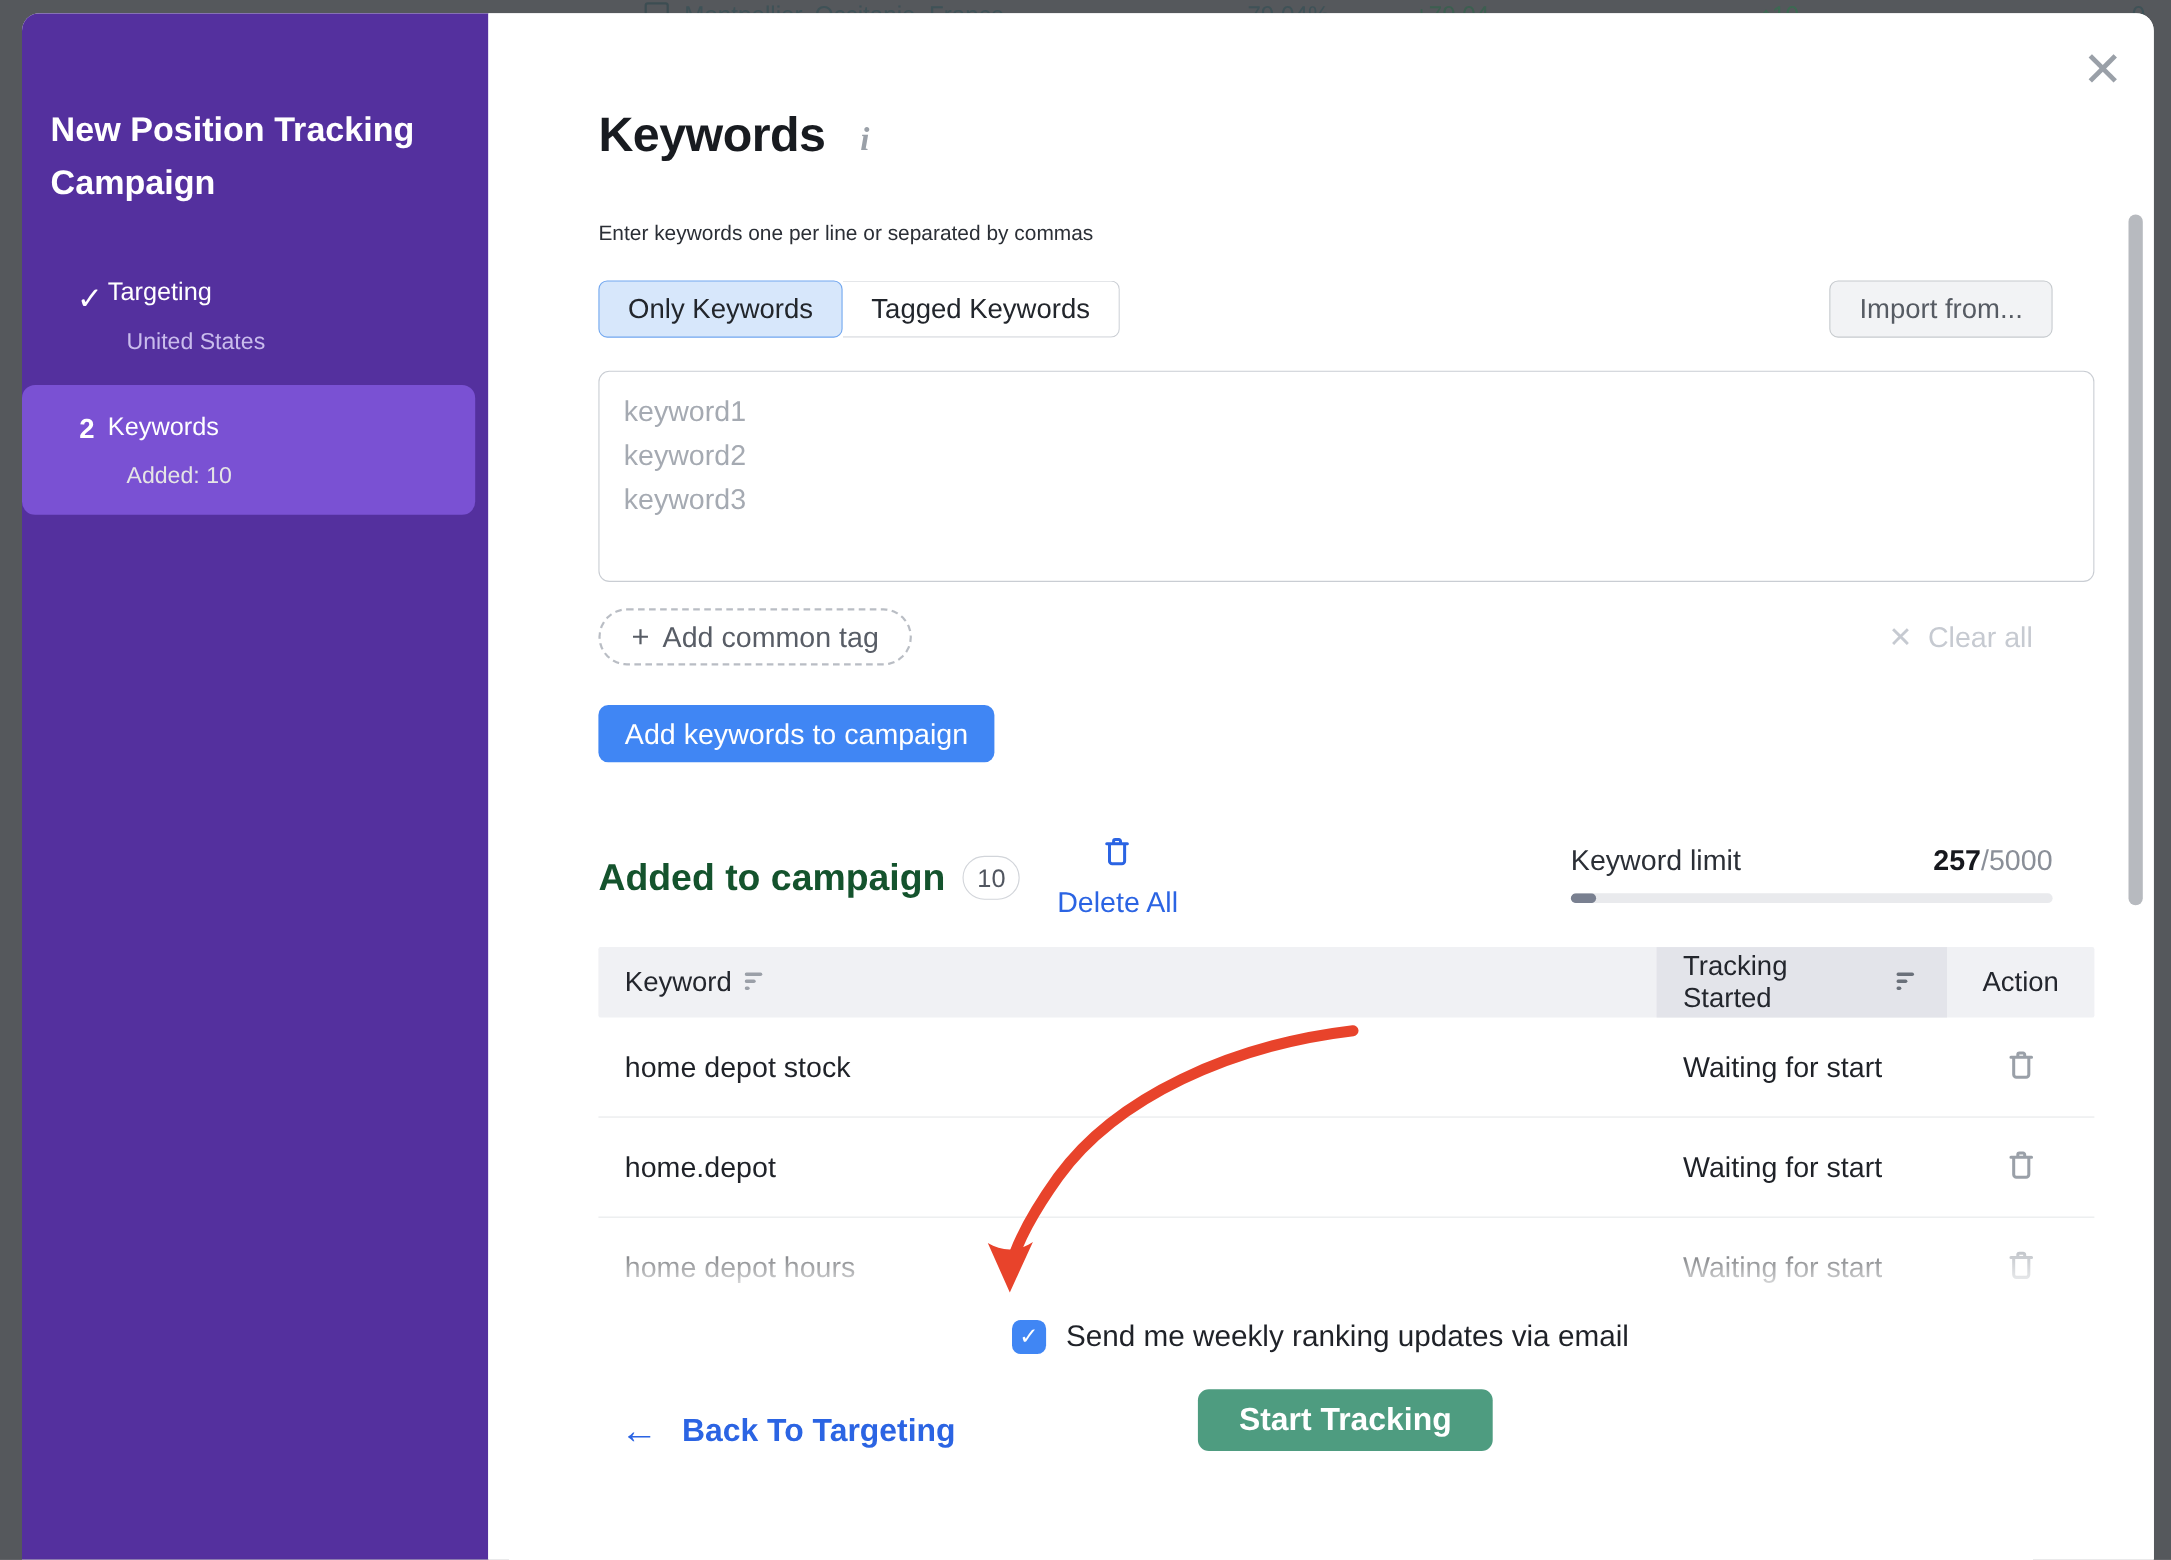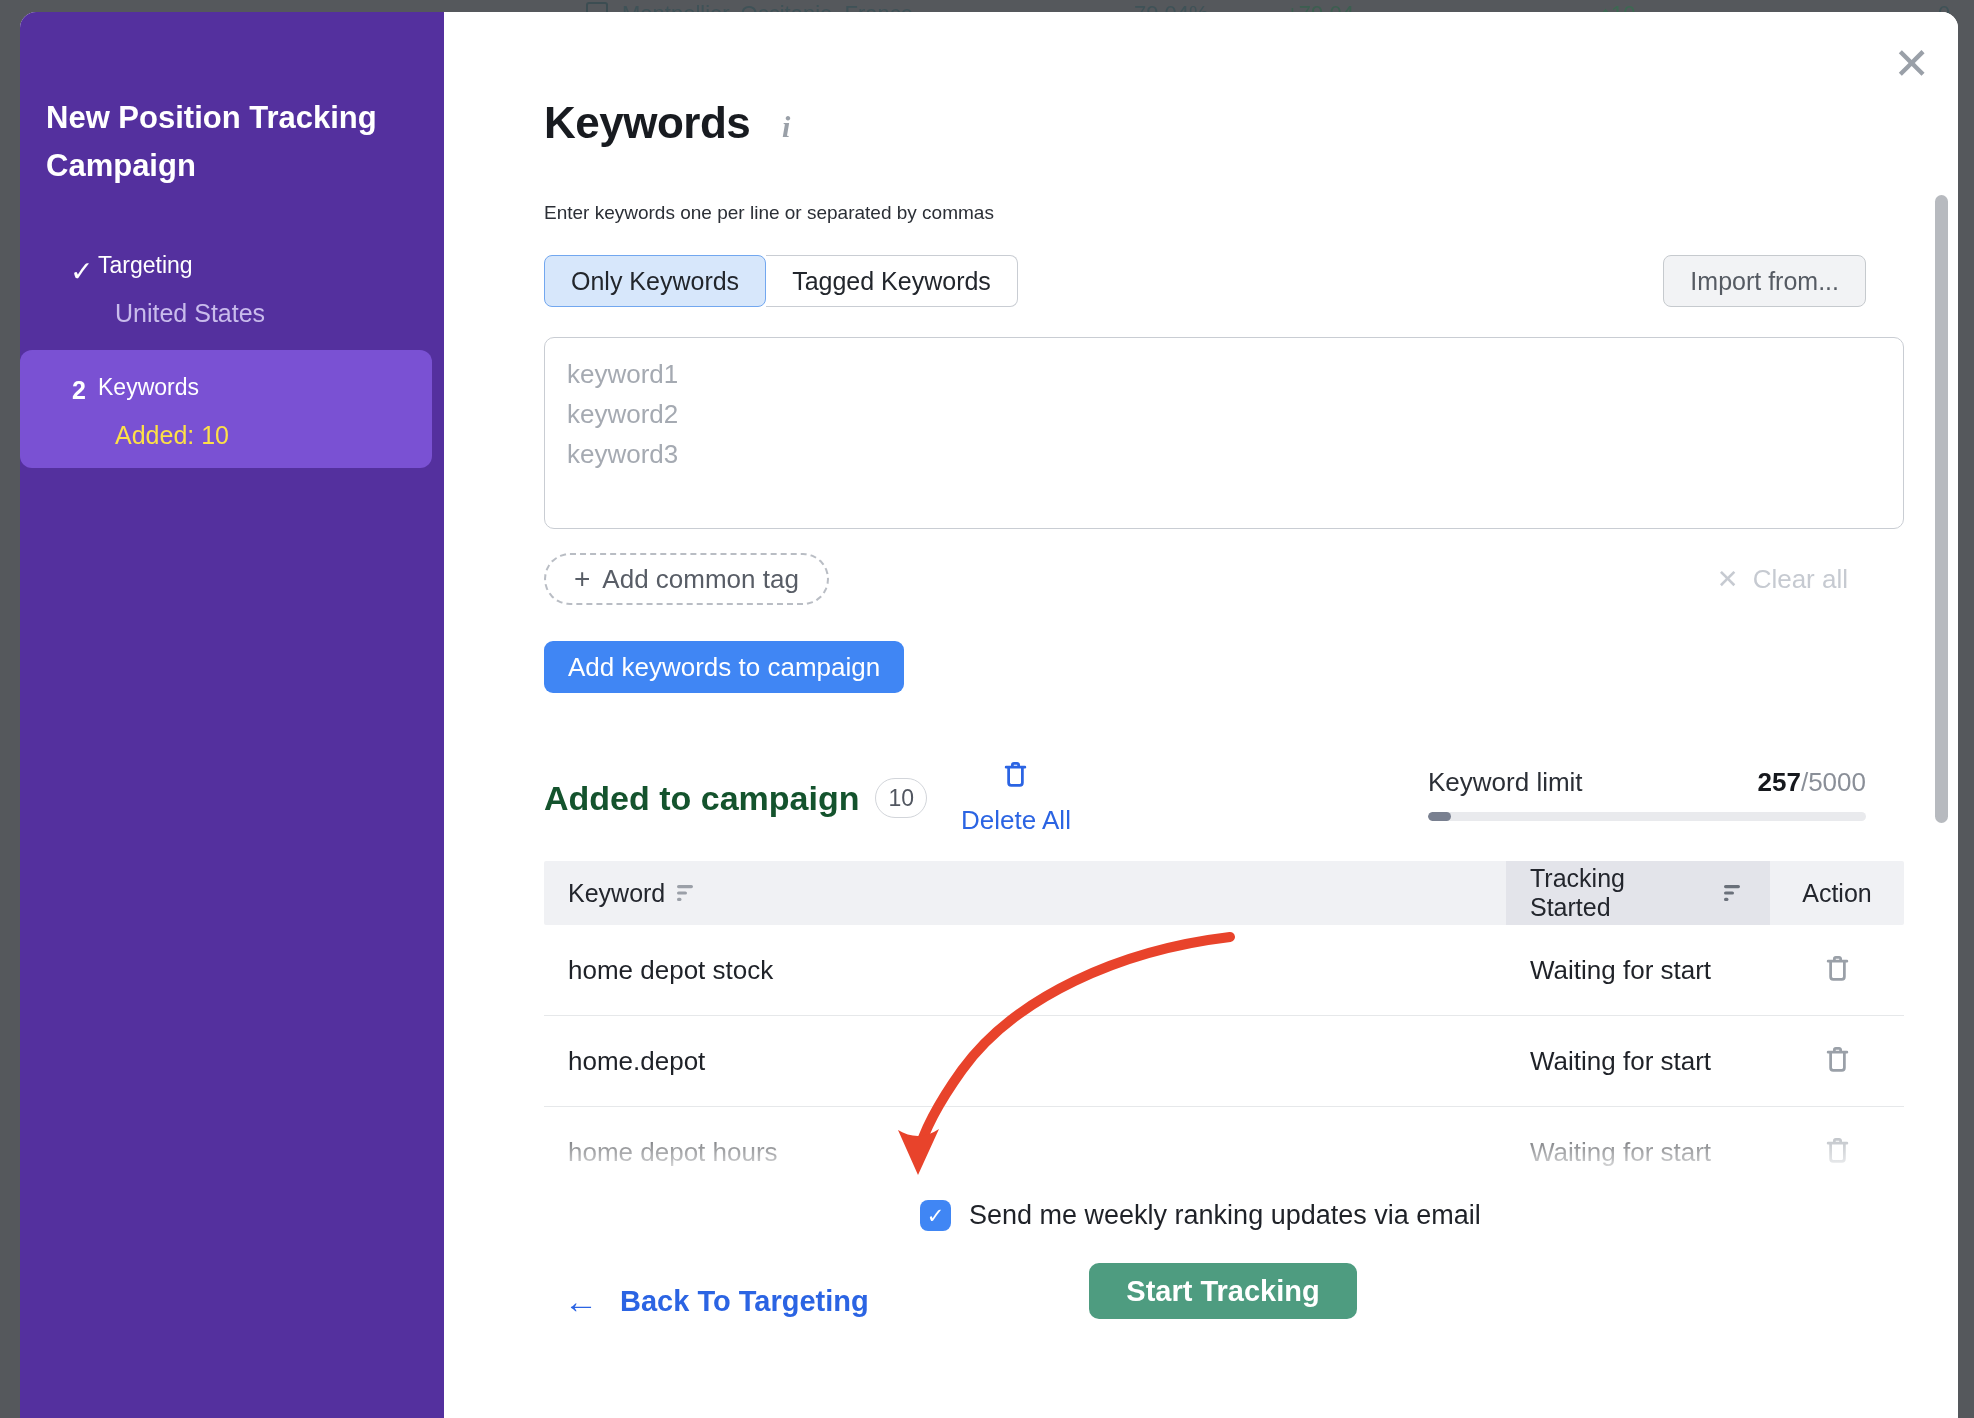--- a/index.html
+++ b/index.html
@@ -20,25 +20,25 @@
   .modal { position:absolute; left:20px; top:12px; width:1938px; height:1406px;
            background:#ffffff; border-radius:16px 16px 0 0; overflow:hidden; }
 
   
   .sidebar { position:absolute; left:0; top:0; width:424px; height:100%; background:#54309e; color:#fff; }
   .sb-title { position:absolute; left:26px; top:82px; width:350px; font-size:31px; font-weight:700; line-height:48px; }
   .step { position:absolute; left:0; width:412px; }
   .step-check { position:absolute; left:50px; top:3px; font-size:28px; font-weight:700; color:#fff; }
   .step-num { position:absolute; left:52px; top:2px; font-size:25px; font-weight:700; }
   .step-label { position:absolute; left:78px; top:0; font-size:23px; font-weight:400; }
-  .step-sub { position:absolute; left:95px; top:47px; font-size:25px; font-weight:400; color:#c9bcec; }
+  .step-sub { position:absolute; left:95px; top:47px; font-size:21px; font-weight:400; color:#c9bcec; }
   .step-targeting { top:240px; height:90px; }
   .step-keywords { top:338px; height:118px; background:#7a51d3; border-radius:12px; margin-left:0; }
   .step-keywords .inner { position:absolute; left:0; top:24px; width:100%; height:70px; }
-  .step-keywords .step-sub { color:#fde047; }
+  .step-keywords .step-sub { color:#e5e5e5; }
 
   
   .main { position:absolute; left:424px; top:0; right:0; height:100%; background:#fff; }
 
   .close-btn { position:absolute; top:30px; right:28px; font-size:44px; font-weight:400; color:#9aa0a8; line-height:44px; cursor:pointer; }
 
   .page-title { position:absolute; left:100px; top:86px; font-size:44px; font-weight:700; color:#181b20; letter-spacing:-0.5px; }
   .info-icon { position:absolute; left:338px; top:98px; font-size:30px; font-style:italic; font-family:"Liberation Serif",serif; color:#9aa0a8; font-weight:700; }
 
   .subtitle { position:absolute; left:100px; top:190px; font-size:19px; color:#2b2f36; }

